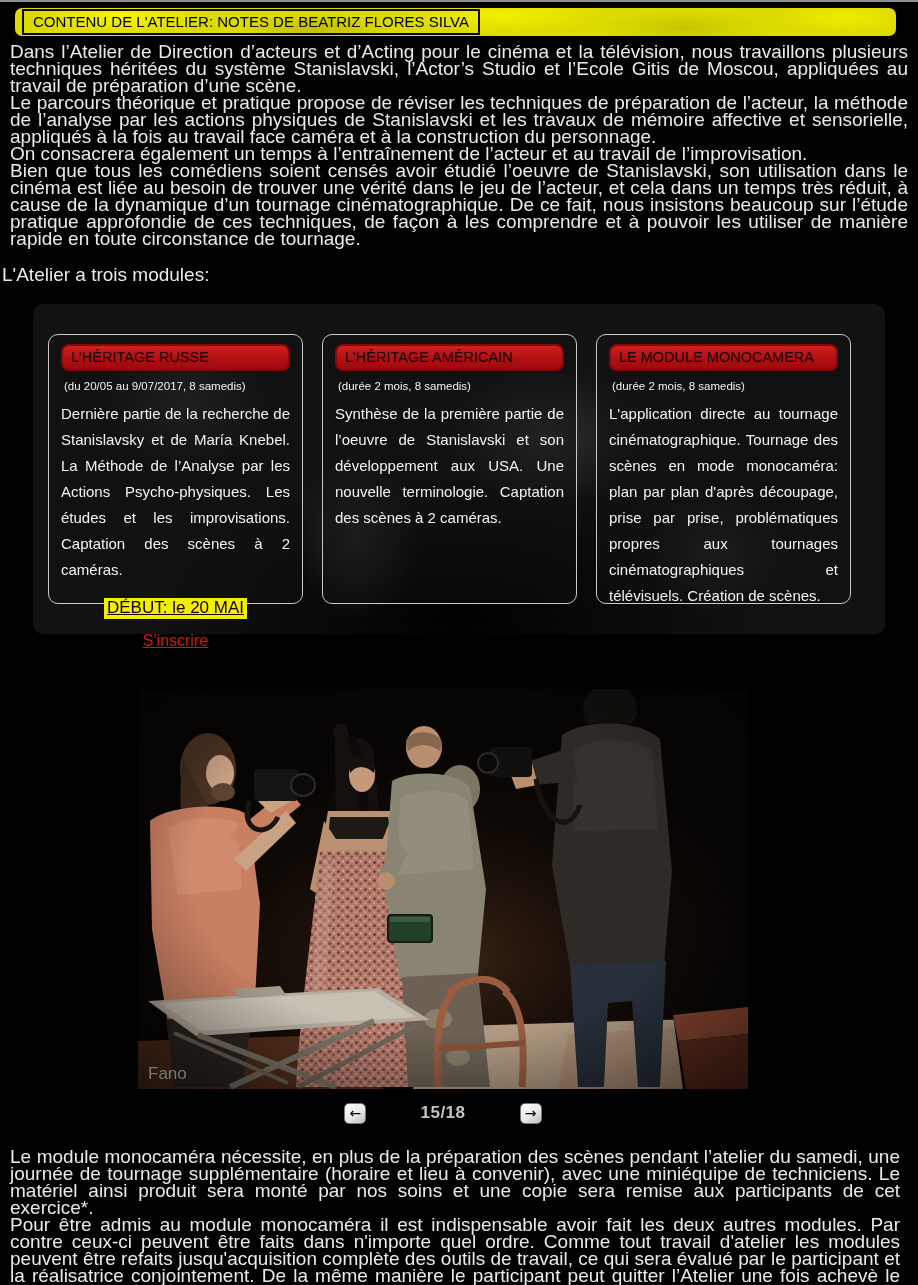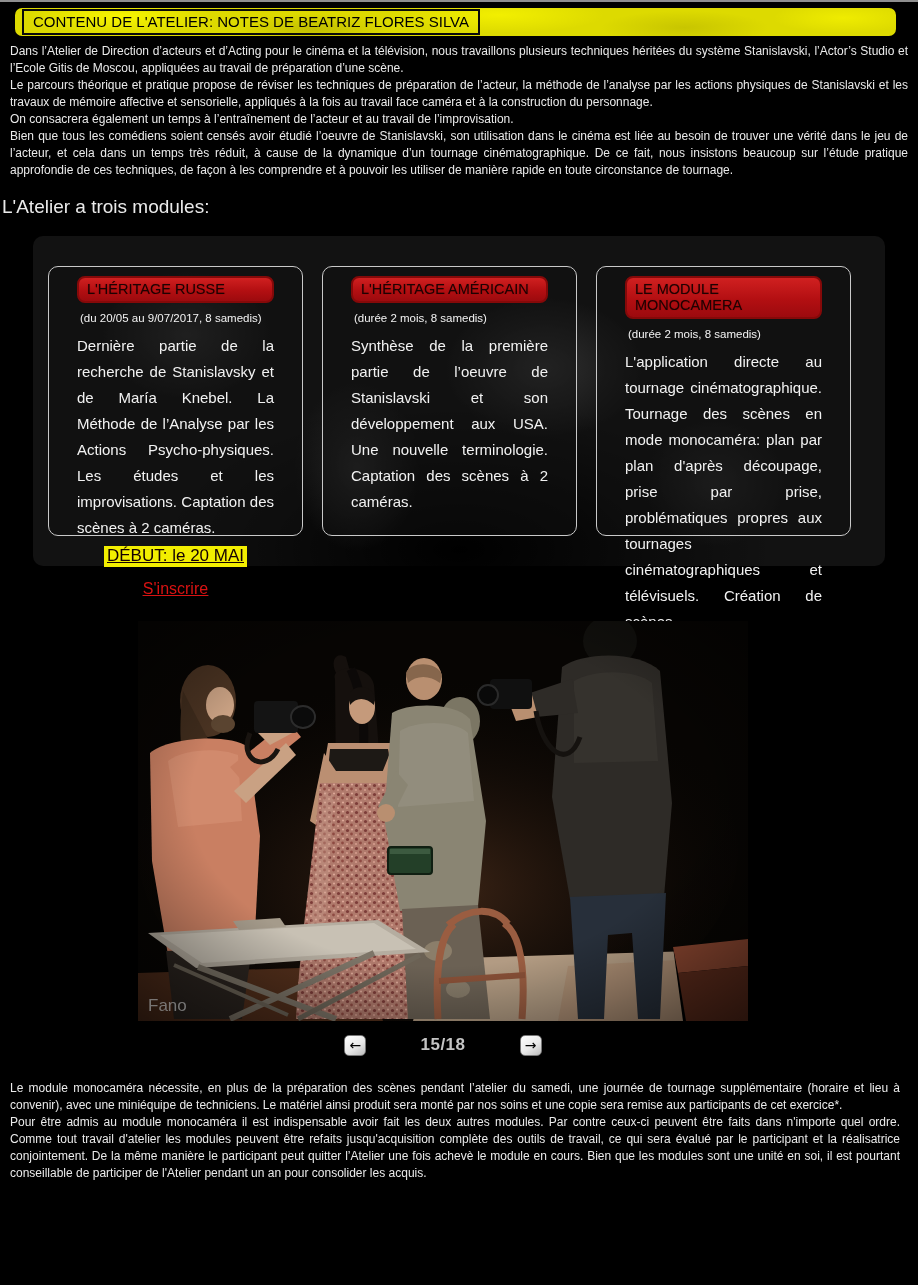--- a/index.html
+++ b/index.html
@@ -34,21 +34,21 @@
     padding: 2px 9px 3px 9px;
     font-size: 15px;
     color: #000;
     white-space: nowrap;
   }
 
   
   .intro { margin: 7px 10px 0 10px; }
   .outro { margin: 24px 18px 0 10px; }
   .intro p, .outro p {
-    font-size: 12px;
+    font-size: 19px;
     line-height: 17px;
     text-align: justify;
     color: #eaeaea;
   }
   .modules-intro {
     margin: 17px 10px 0 2px;
     font-size: 19px;
     color: #eaeaea;
   }
 
@@ -67,21 +67,21 @@
       radial-gradient(ellipse 420px 200px at 50% 95%, #000 0%, rgba(0,0,0,0) 75%);
     padding: 30px 0 0 15px;
     display: flex;
     gap: 19px;
   }
   .card {
     width: 255px;
     height: 270px;
     border: 1px solid #c9c9c9;
     border-radius: 10px;
-    padding: 9px 28px;
+    padding: 9px 12px;
     background: rgba(18,18,18,0.45);
   }
   .badge {
     display: block;
     background: linear-gradient(180deg, #d02020 0%, #b30f12 55%, #9c0a0e 100%);
     border: 2px solid #850909;
     border-radius: 8px;
     color: #1e0202;
     font-size: 14.5px;
     padding: 3px 8px 4px 8px;
@@ -91,21 +91,21 @@
     margin: 9px 0 9px 3px;
     font-size: 11.5px;
     color: #f3f3f3;
   }
   .card-body {
     font-size: 15px;
     line-height: 26px;
     text-align: justify;
     color: #f2f2f2;
   }
-  .debut-row { margin-top: 5px; text-align: center; }
+  .debut-row { margin-top: 15px; text-align: center; }
   .debut {
     display: inline-block;
     background: #f2ee00;
     color: #140000;
     font-size: 17px;
     padding: 0 3px 1px 3px;
     text-decoration: underline;
     cursor: pointer;
   }
   .inscrire-row { margin-top: 13px; text-align: center; text-decoration: underline; }

